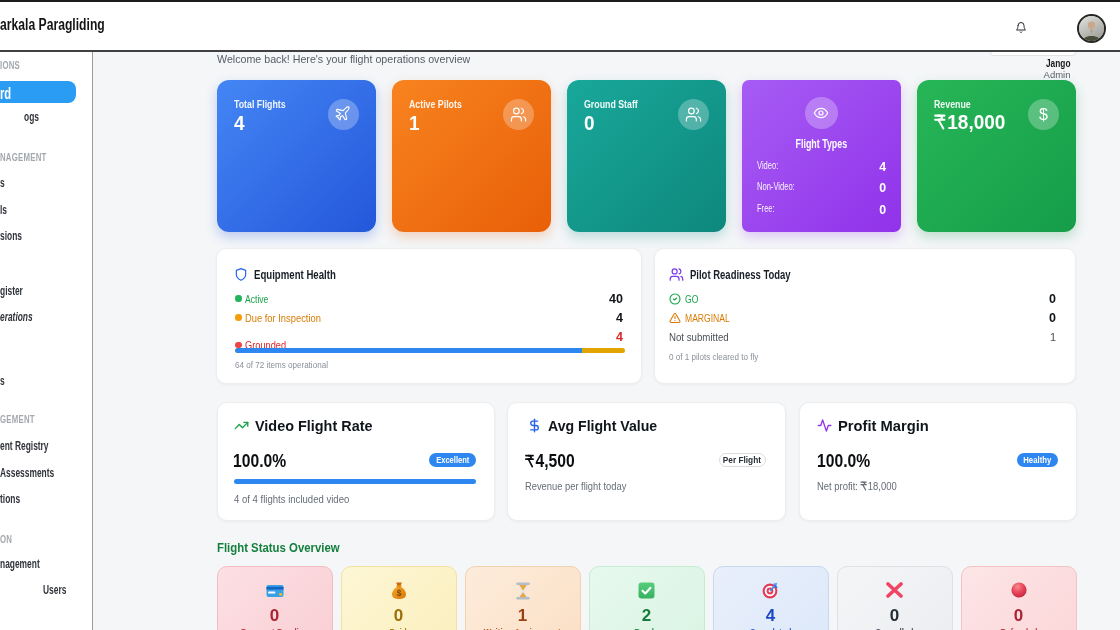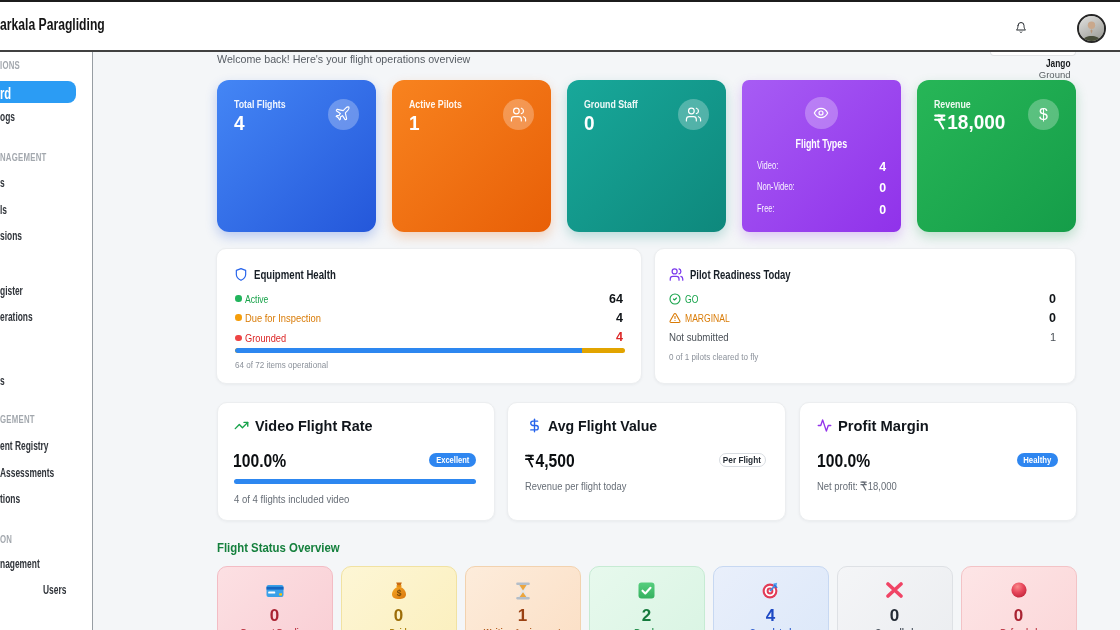--- a/index.html
+++ b/index.html
@@ -79,21 +79,21 @@
 <body>
   <div class="abs" id="topbar"></div>
   <div class="abs" id="header">
     <div class="abs" id="apptitle"><span class="sxl" style="transform:scaleX(.76);">arkala Paragliding</span></div>
     <svg class="abs" id="bell" width="12" height="13" viewBox="0 0 24 24" fill="none" stroke="#23282d" stroke-width="2" stroke-linecap="round" stroke-linejoin="round">
       <path d="M6 8a6 6 0 0 1 12 0c0 7 3 9 3 9H3s3-2 3-9"></path>
       <path d="M10.3 21a1.94 1.94 0 0 0 3.4 0"></path>
     </svg>
     <div class="abs" id="who">
       <div class="nm"><span class="sxr" style="transform:scaleX(.83);">Jango</span></div>
-      <div class="rl">Ground</div>
+      <div class="rl">Admin</div>
     </div>
     <div class="abs" id="avatar">
       <svg width="25" height="25" viewBox="0 0 25 25">
         <defs>
           <linearGradient id="agr" x1="0.2" y1="0" x2="0.8" y2="1">
             <stop offset="0" stop-color="#dcdcda"></stop>
             <stop offset="1" stop-color="#9c9c96"></stop>
           </linearGradient>
         </defs>
         <rect width="25" height="25" fill="url(#agr)"></rect>
@@ -102,27 +102,27 @@
         <path d="M3.5 25 C4.5 18.2 20.5 18.2 21.5 25 Z" fill="#484d39"></path>
       </svg>
     </div>
   </div>
 
   <div class="abs" id="sidebar">
     <div class="sec" style="top:8px;"><span class="sxl" style="transform:scaleX(.78);">IONS</span></div>
     <div id="pill">
       <span><span class="sxl" style="transform:scaleX(.70);">rd</span></span>
     </div>
-    <div class="sit" style="top:58px;"><span class="sxl" style="transform:scaleX(.70);">ogs</span></div>
+    <div class="sit" style="top:58px;padding-left:24px;"><span class="sxl" style="transform:scaleX(.70);">ogs</span></div>
     <div class="sec" style="top:100px;"><span class="sxl" style="transform:scaleX(.78);">NAGEMENT</span></div>
     <div class="sit" style="top:124px;"><span class="sxl" style="transform:scaleX(.70);">s</span></div>
     <div class="sit" style="top:150.5px;"><span class="sxl" style="transform:scaleX(.70);">ls</span></div>
     <div class="sit" style="top:177px;"><span class="sxl" style="transform:scaleX(.70);">sions</span></div>
     <div class="sit" style="top:232px;"><span class="sxl" style="transform:scaleX(.70);">gister</span></div>
-    <div class="sit" style="top:257.5px;"><span class="sxl" style="transform:scaleX(.70);">erations</span></div>
+    <div class="sit" style="top:257.5px;font-style:italic;"><span class="sxl" style="transform:scaleX(.70);">erations</span></div>
     <div class="sit" style="top:321.5px;"><span class="sxl" style="transform:scaleX(.70);">s</span></div>
     <div class="sec" style="top:362px;"><span class="sxl" style="transform:scaleX(.78);">GEMENT</span></div>
     <div class="sit" style="top:386.5px;"><span class="sxl" style="transform:scaleX(.70);">ent Registry</span></div>
     <div class="sit" style="top:413.5px;"><span class="sxl" style="transform:scaleX(.70);">Assessments</span></div>
     <div class="sit" style="top:439.5px;"><span class="sxl" style="transform:scaleX(.70);">tions</span></div>
     <div class="sec" style="top:481.5px;"><span class="sxl" style="transform:scaleX(.78);">ON</span></div>
     <div class="sit" style="top:505px;"><span class="sxl" style="transform:scaleX(.70);">nagement</span></div>
     <div class="sit" style="top:531px; left:3px;padding-left:40px;"><span class="sxl" style="transform:scaleX(.70);">Users</span></div>
   </div>
 
@@ -196,27 +196,27 @@
     <div class="chead" style="left:17px; top:18px;">
       <svg width="14" height="15" viewBox="0 0 24 24" fill="none" stroke="#2563eb" stroke-width="2" stroke-linejoin="round">
         <path d="M12 22s8-4 8-10V5l-8-3-8 3v7c0 6 8 10 8 10z"></path>
       </svg>
       <span class="sxl" style="transform:scaleX(.77);">Equipment Health</span>
     </div>
     <div class="krow" style="left:18px; top:43.5px; color:#18a34a;">
       <span class="dot" style="background:#22b45c;"></span>
       <span class="sxl" style="transform:scaleX(.78);">Active</span>
     </div>
-    <div class="kval" style="right:18px; top:43px;">64</div>
+    <div class="kval" style="right:18px; top:43px;">40</div>
     <div class="krow" style="left:18px; top:62.5px; color:#d97b06;">
       <span class="dot" style="background:#f59e0b;"></span>
       <span class="sxl" style="transform:scaleX(.85);">Due for Inspection</span>
     </div>
     <div class="kval" style="right:18px; top:62px;">4</div>
-    <div class="krow" style="left:18px; top:83px; color:#dc2626;">
+    <div class="krow" style="left:18px; top:90px; color:#dc2626;">
       <span class="dot" style="background:#ee4444;"></span>
       <span class="sxl" style="transform:scaleX(.84);">Grounded</span>
     </div>
     <div class="kval" style="right:18px; top:81px; color:#dc2626;">4</div>
     <div class="abs" style="left:18px; top:99px; width:390px; height:4.5px; border-radius:3px; background:#e2a400; overflow:hidden;">
       <div style="width:88.9%; height:100%; background:#2d87f0; border-radius:3px 0 0 3px;"></div>
     </div>
     <div class="foot" style="left:18px; top:109.5px;"><span class="sxl" style="transform:scaleX(.85);">64 of 72 items operational</span></div>
   </div>
 

